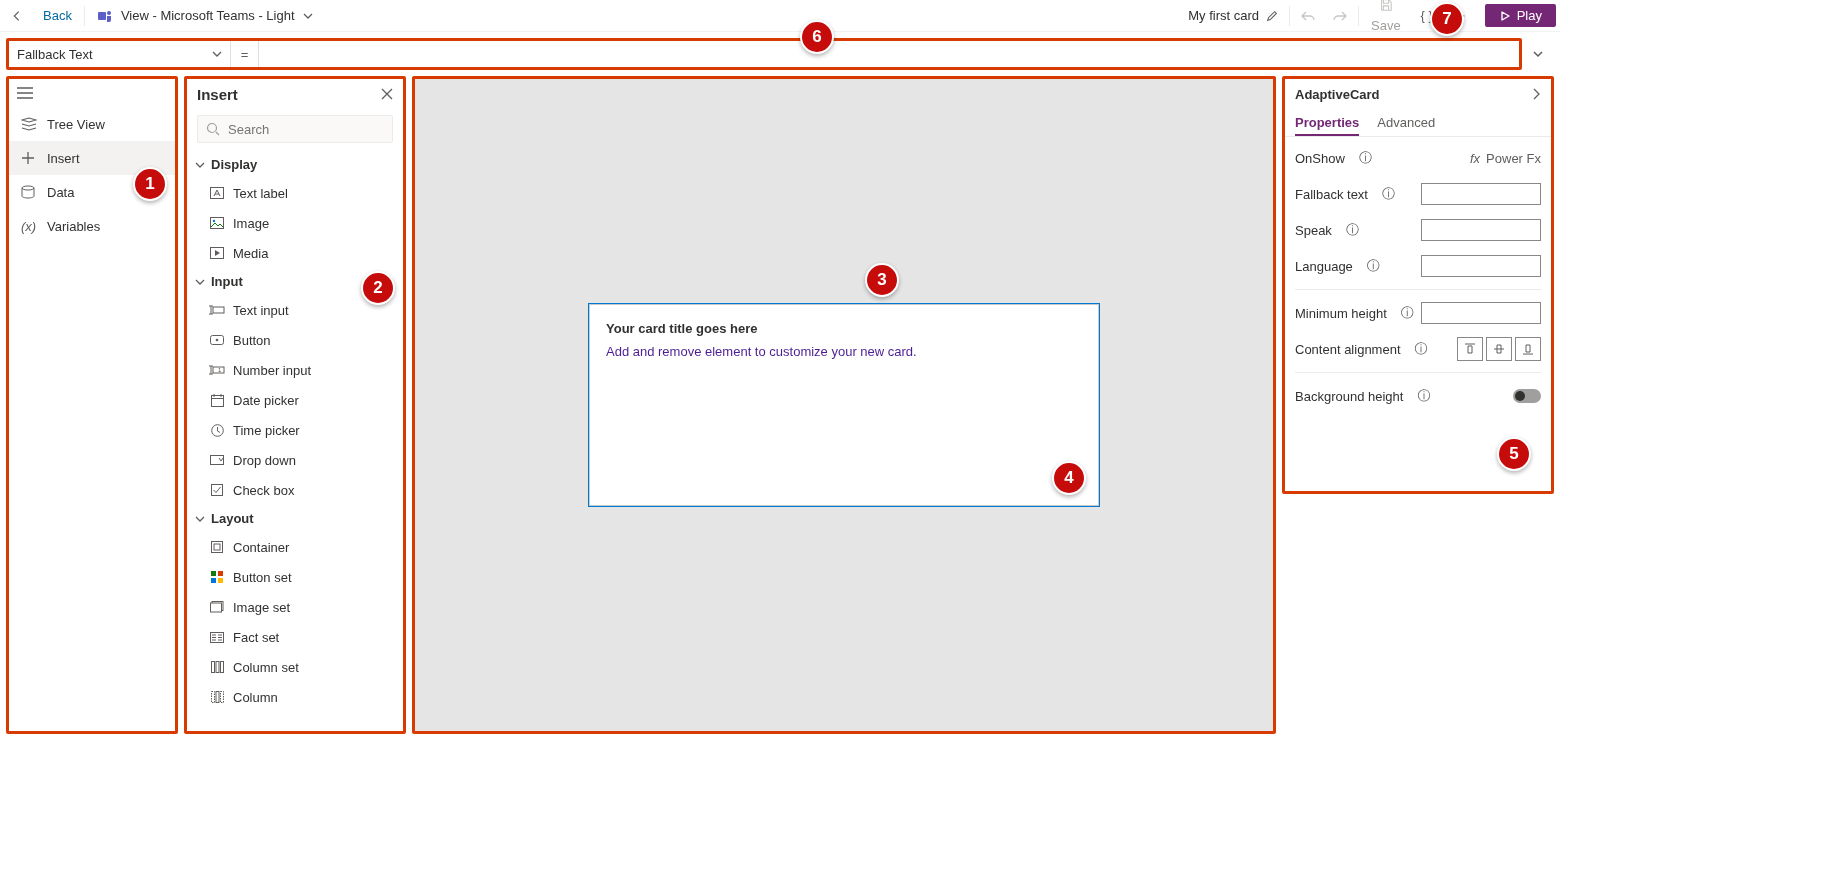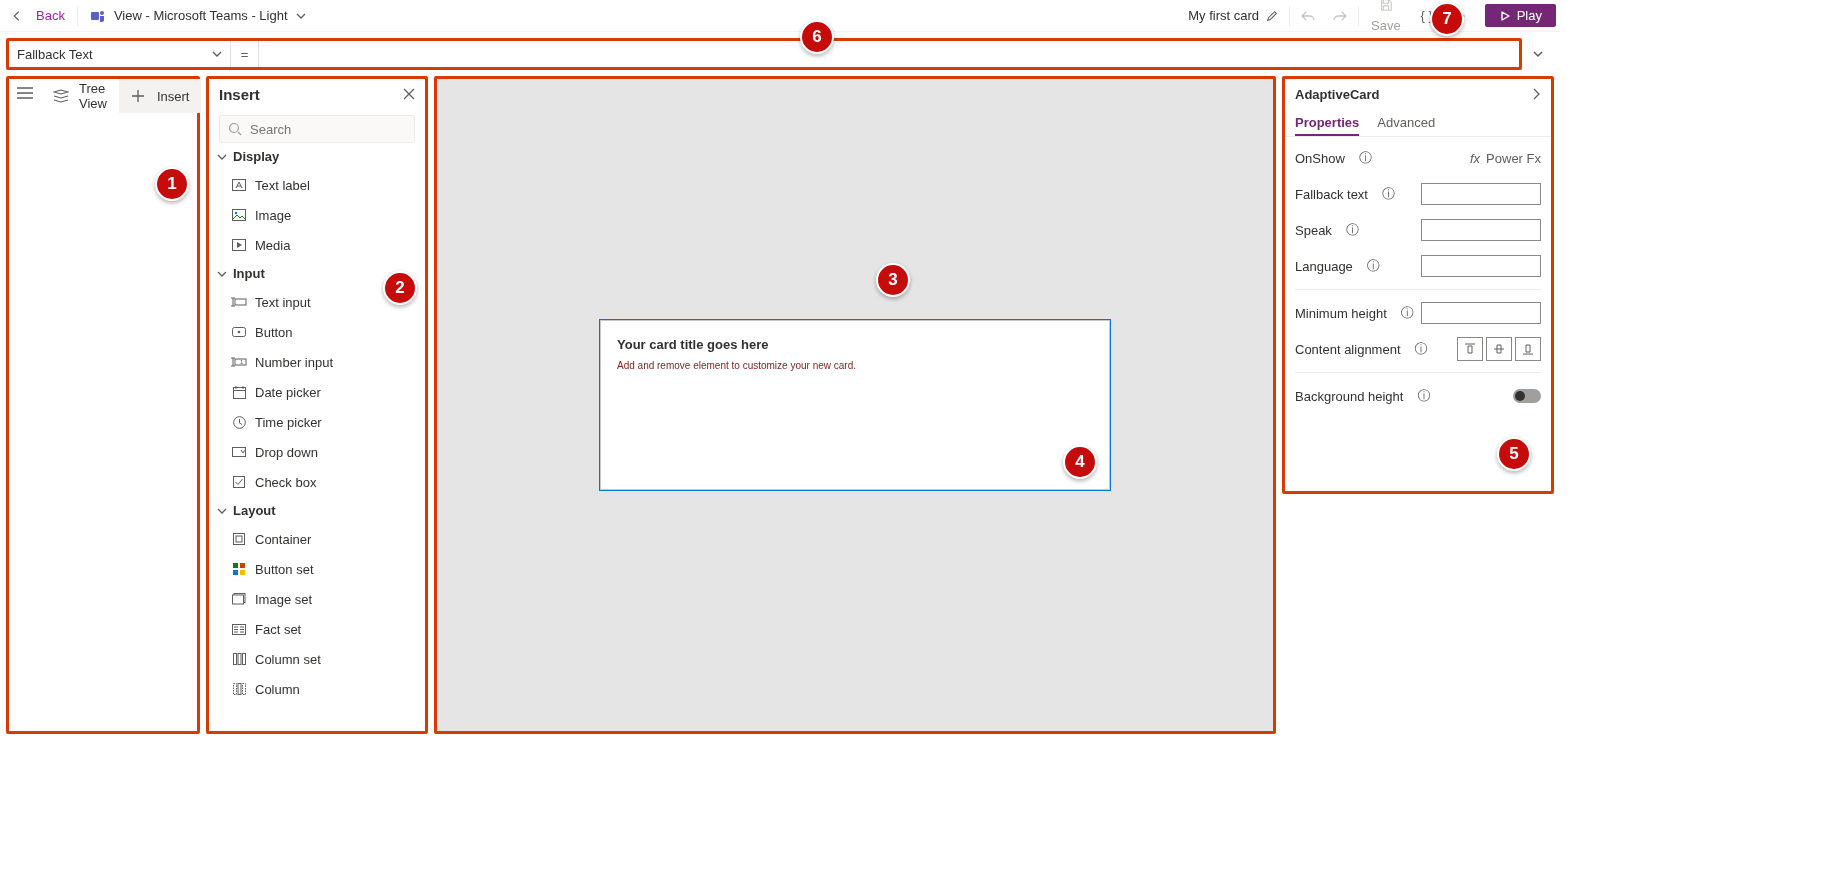--- a/index.html
+++ b/index.html
@@ -2,21 +2,21 @@
 <html><head>
 <meta charset="utf-8">
 <style>
 * { box-sizing: border-box; margin: 0; padding: 0; font-family: "Segoe UI", Arial, sans-serif; }
 body { background: #ffffff; color: #323130; font-size: 13px; }
 .app { display: flex; flex-direction: column; width: 1560px; height: 740px; }
 
 
 .topbar { display: flex; align-items: center; height: 32px; padding: 0 4px; border-bottom: 1px solid #f3f2f1; gap: 4px; }
 .topbar-left { display: flex; align-items: center; gap: 6px; }
-.back-btn { display: flex; align-items: center; gap: 12px; padding: 2px 6px; cursor: pointer; color: #a21caf; }
+.back-btn { display: flex; align-items: center; gap: 19px; padding: 2px 6px; cursor: pointer; color: #0369a1; }
 .vdivider { width: 1px; height: 20px; background: #edebe9; }
 .view-select { display: flex; align-items: center; gap: 8px; padding: 2px 6px; cursor: pointer; }
 .teams-icon { color: #5b5fc7; }
 .chev-down { color: #605e5c; }
 .topbar-spacer { flex: 1; }
 .topbar-right { display: flex; align-items: center; gap: 4px; }
 .cardname { display: flex; align-items: center; gap: 6px; padding: 2px 6px; margin-left: 37px; }
 .icon-btn { width: 28px; height: 24px; display: flex; align-items: center; justify-content: center; color: #a19f9d; cursor: pointer; border-radius: 2px; }
 .icon-btn.enabled { color: #605e5c; }
 .save-btn { display: flex; align-items: center; gap: 6px; padding: 2px 8px; color: #a19f9d; cursor: pointer; flex-direction: column; }
@@ -28,45 +28,45 @@
 .prop-select { display: flex; align-items: center; justify-content: space-between; width: 222px; height: 100%; padding: 0 8px; border-right: 1px solid #e1dfdd; background: #fff; cursor: pointer; }
 .eq-cell { width: 28px; height: 100%; display: flex; align-items: center; justify-content: center; border-right: 1px solid #e1dfdd; background: #fff; color: #605e5c; }
 .fx-input { flex: 1; height: 100%; border: none; outline: none; padding: 0 8px; color: #323130; background: #fff; }
 .formula-right { display: flex; align-items: center; padding: 0 4px; }
 .expand-btn { width: 24px; height: 24px; display: flex; align-items: center; justify-content: center; color: #605e5c; cursor: pointer; }
 .callout6 { position: absolute; z-index: 5; }
 
 
 .workarea { flex: 1; display: flex; position: relative; padding: 6px; gap: 6px; min-height: 0; }
 
-.leftnav { width: 194px; border: 3px solid #d83b01; border-radius: 2px; background: #fff; display: flex; position: relative; }
+.leftnav { width: 172px; border: 3px solid #d83b01; border-radius: 2px; background: #fff; display: flex; flex-direction: column; position: relative; }
 .leftnav-header { height: 28px; display: flex; align-items: center; padding: 0 8px; }
 .ham { color: #605e5c; }
 .nav-item { display: flex; align-items: center; gap: 10px; height: 34px; padding: 0 12px; cursor: pointer; }
 .nav-item.selected { background: #f3f2f1; }
 .nav-icon { width: 16px; color: #605e5c; display: flex; }
 .nav-icon.italic { font-style: italic; }
 .callout1 { position: absolute; right: 8px; top: 88px; }
 
 .insert-panel { width: 222px; border: 3px solid #d83b01; border-radius: 2px; background: #fff; display: flex; flex-direction: column; position: relative; }
 .insert-head { display: flex; align-items: center; justify-content: space-between; height: 30px; padding: 0 10px; }
 .insert-title { font-size: 15px; font-weight: 600; }
 .close-x { color: #605e5c; cursor: pointer; }
-.insert-search { margin: 6px 10px 0 10px; display: flex; align-items: center; gap: 8px; border: 1px solid #edebe9; border-radius: 2px; height: 28px; padding: 0 8px; color: #a19f9d; background: #faf9f8; }
+.insert-search { margin: 6px 10px 8px 10px; display: flex; align-items: center; gap: 8px; border: 1px solid #edebe9; border-radius: 2px; height: 28px; padding: 0 8px; color: #a19f9d; background: #faf9f8; }
 .insert-search input { flex: 1; border: none; outline: none; background: transparent; font-size: 13px; }
 .group-head { display: flex; align-items: center; gap: 6px; padding: 6px 8px; font-weight: 600; cursor: pointer; }
 .group-chev { color: #605e5c; }
 .ctrl-item { display: flex; align-items: center; gap: 8px; height: 30px; padding: 0 8px 0 22px; cursor: pointer; }
 .ctrl-icon { width: 16px; display: flex; justify-content: center; color: #605e5c; }
 .callout2 { position: absolute; right: 8px; top: 192px; }
 
 .canvas-wrap { flex: 1; border: 3px solid #d83b01; border-radius: 2px; background: #e5e5e5; position: relative; display: flex; align-items: center; justify-content: center; }
-.card { background: #fff; width: 510px; height: 170px; border: 1px solid #c8c8c8; outline: 1px solid #0078d4; padding: 16px; position: relative; }
+.card { background: #fff; width: 510px; height: 202px; border: 1px solid #c8c8c8; outline: 1px solid #0078d4; padding: 16px; position: relative; }
 .card-title { font-weight: 600; margin-bottom: 8px; }
-.card-body { color: #7f1d1d; font-size: 10px; }
+.card-body { color: #4c1d95; font-size: 13px; }
 .callout3 { position: absolute; top: 184px; left: calc(50% + 38px); transform: translateX(-50%); }
 .callout4 { position: absolute; right: 12px; bottom: 10px; }
 
 .prop-panel { width: 272px; border: 3px solid #d83b01; border-radius: 2px; background: #fff; display: flex; flex-direction: column; position: relative; height: 418px; }
 .prop-head { display: flex; align-items: center; justify-content: space-between; height: 30px; padding: 0 10px; }
 .prop-title { font-size: 13px; font-weight: 600; }
 .tabs { display: flex; gap: 18px; padding: 0 10px; border-bottom: 1px solid #edebe9; }
 .tab { padding: 6px 0; cursor: pointer; color: #605e5c; }
 .tab.active { color: #742774; box-shadow: inset 0 -2px 0 #742774; font-weight: 600; }
 .prop-rows { padding: 4px 10px 10px 10px; display: flex; flex-direction: column; gap: 2px; }

